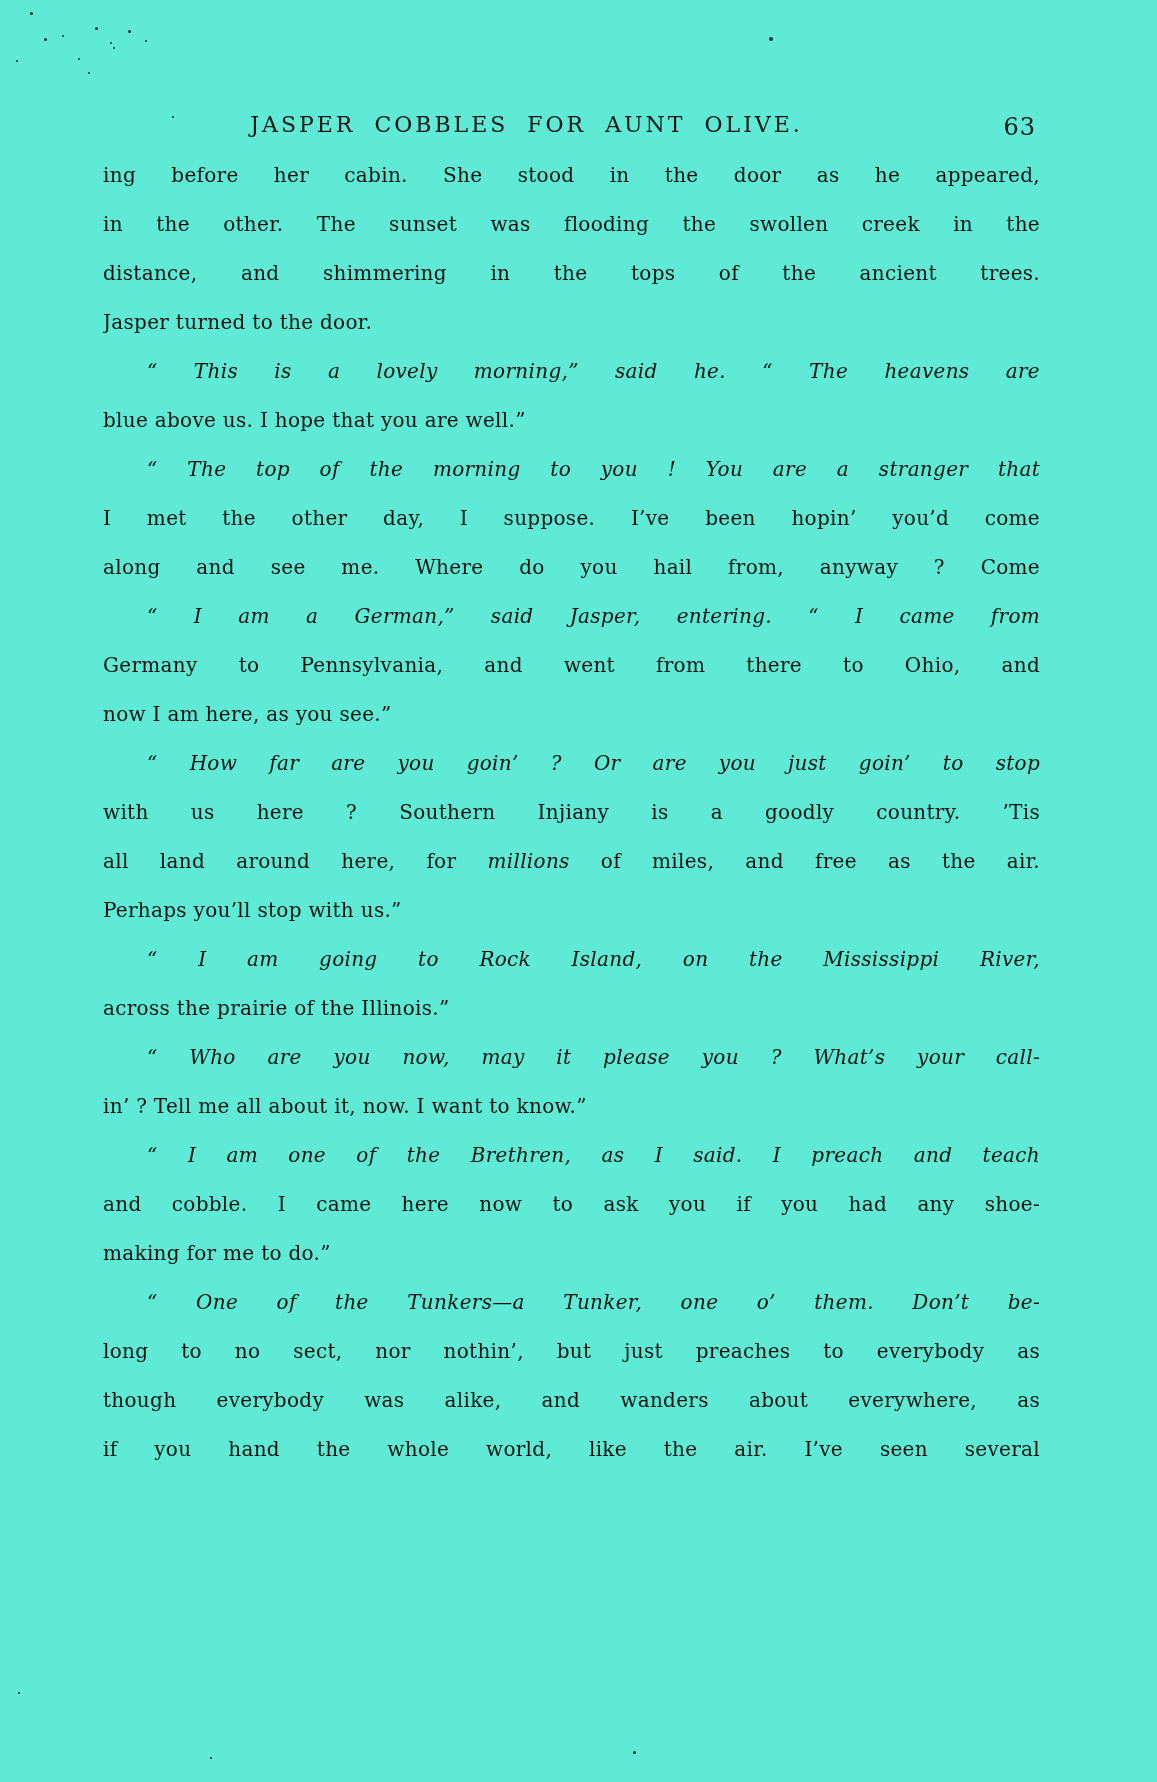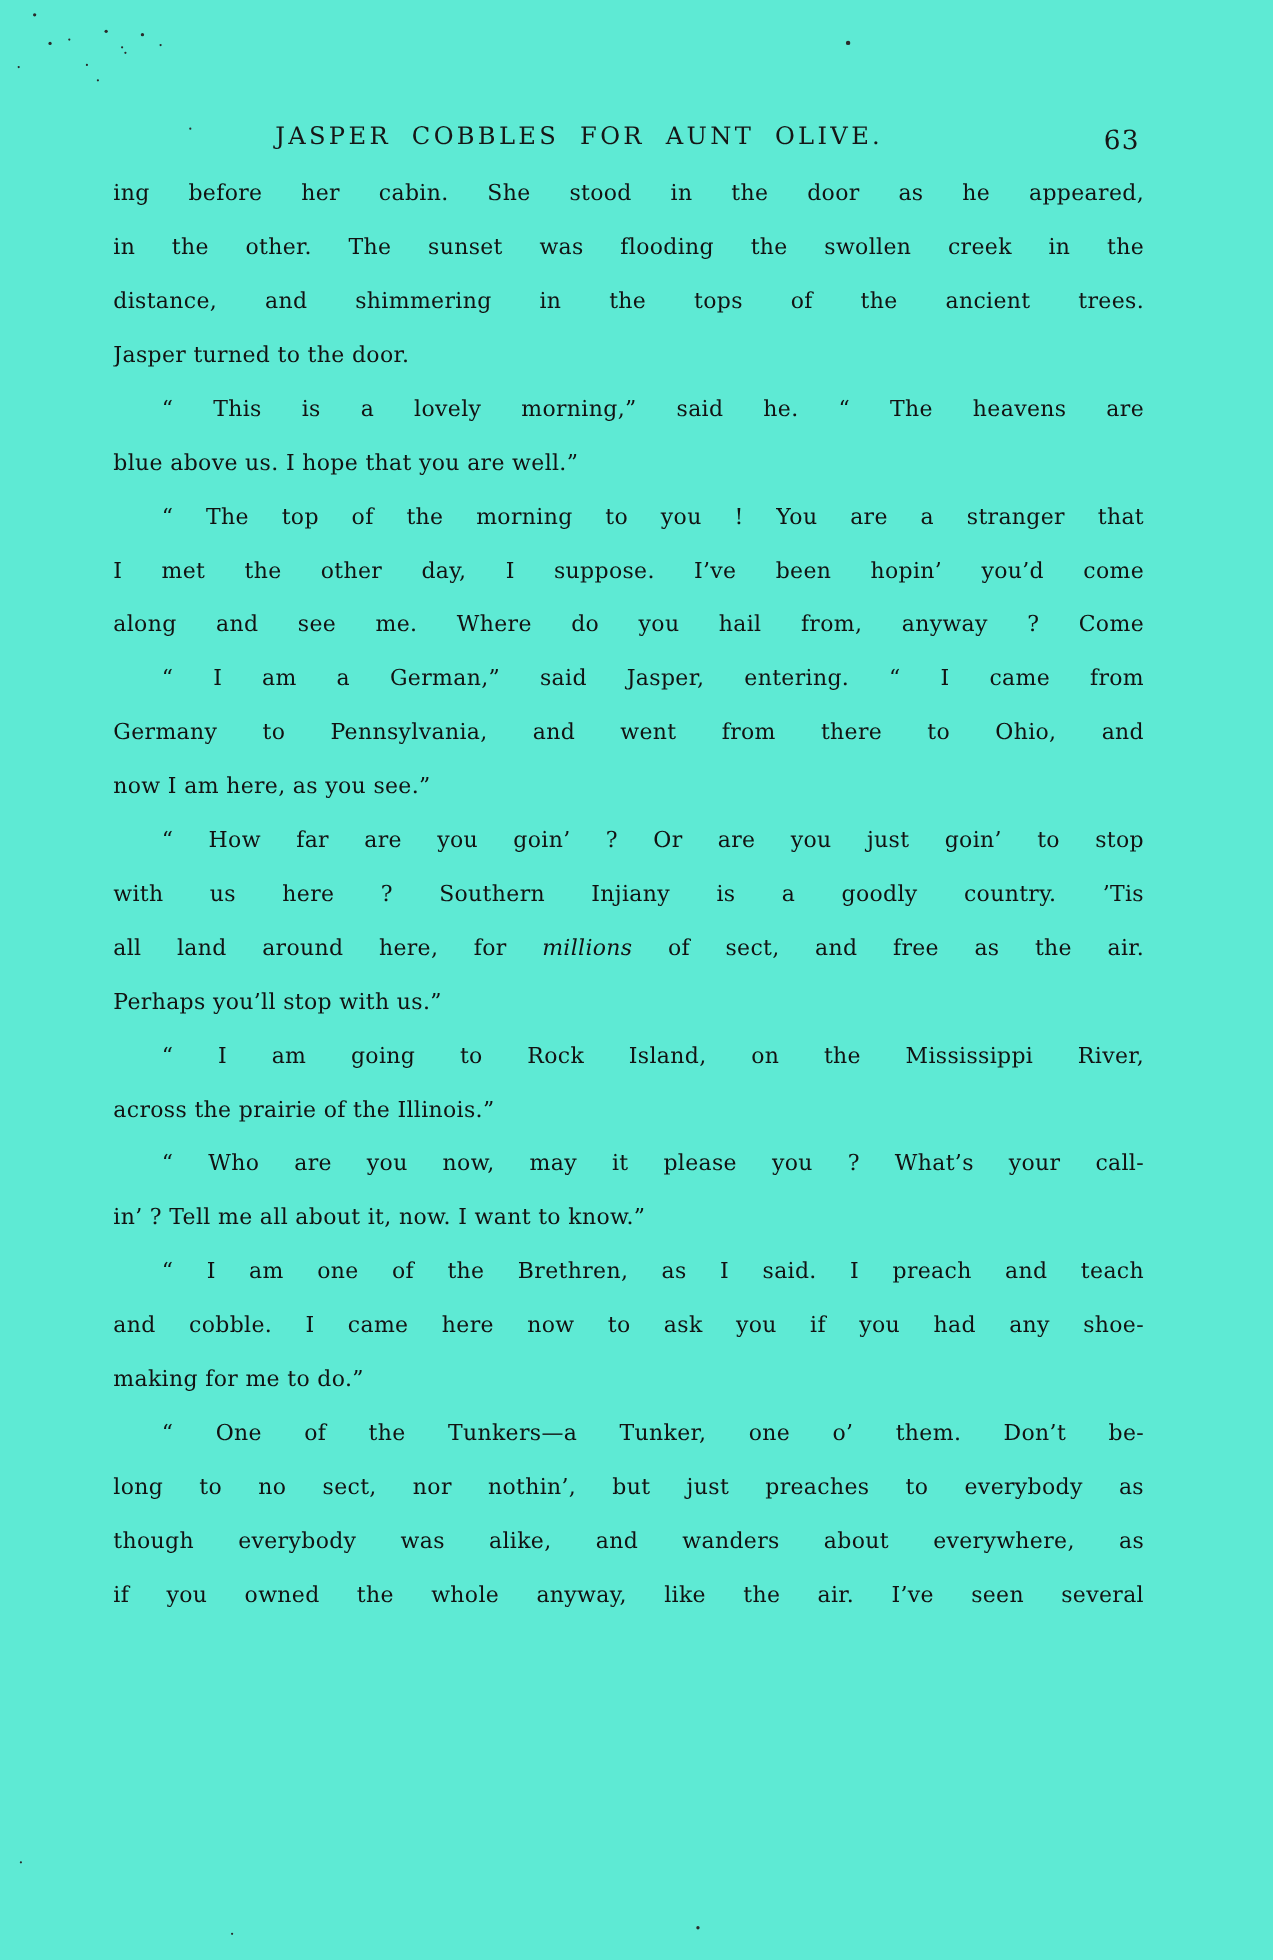--- a/index.html
+++ b/index.html
@@ -59,20 +59,21 @@
     overflow: hidden;
     text-align: justify;
     text-align-last: justify;
   }
   .line.pe {           
     text-align: center;
     text-align-last: left;
   }
   .line.ind {          
     text-indent: 44px;
+    font-style: italic;
   }
   .line em {
     font-style: italic;
   }
   
   .noise i {
     position: absolute;
     display: block;
     background: #2a2a2a;
     border-radius: 50%;
@@ -120,32 +121,32 @@
     <div class="line ind">“ The top of the morning to you !  You are a stranger that</div>
     <div class="line">I met the other day, I suppose.  I’ve been hopin’ you’d come</div>
     <div class="line">along and see me.  Where do you hail from, anyway ?  Come</div>
 
     <div class="line ind">“ I am a German,” said Jasper, entering.  “ I came from</div>
     <div class="line">Germany to Pennsylvania, and went from there to Ohio, and</div>
     <div class="line pe">now I am here, as you see.”</div>
 
     <div class="line ind">“ How far are you goin’ ?  Or are you just goin’ to stop</div>
     <div class="line">with us here ?  Southern Injiany is a goodly country.  ’Tis</div>
-    <div class="line"><span>all land around here, for </span><em>millions</em><span> of sect, and free as the air.</span></div>
+    <div class="line"><span>all land around here, for </span><em>millions</em><span> of miles, and free as the air.</span></div>
     <div class="line pe">Perhaps you’ll stop with us.”</div>
 
     <div class="line ind">“ I am going to Rock Island, on the Mississippi River,</div>
     <div class="line pe">across the prairie of the Illinois.”</div>
 
     <div class="line ind">“ Who are you now, may it please you ?  What’s your call-</div>
     <div class="line pe">in’ ?  Tell me all about it, now.  I want to know.”</div>
 
     <div class="line ind">“ I am one of the Brethren, as I said.  I preach and teach</div>
     <div class="line">and cobble.  I came here now to ask you if you had any shoe-</div>
     <div class="line pe">making for me to do.”</div>
 
     <div class="line ind">“ One of the Tunkers—a Tunker, one o’ them.  Don’t be-</div>
     <div class="line">long to no sect, nor nothin’, but just preaches to everybody as</div>
     <div class="line">though everybody was alike, and wanders about everywhere, as</div>
-    <div class="line">if you owned the whole anyway, like the air.  I’ve seen several</div>
+    <div class="line">if you hand the whole world, like the air.  I’ve seen several</div>
   </main>
 
 </div>
 
 </body></html>

